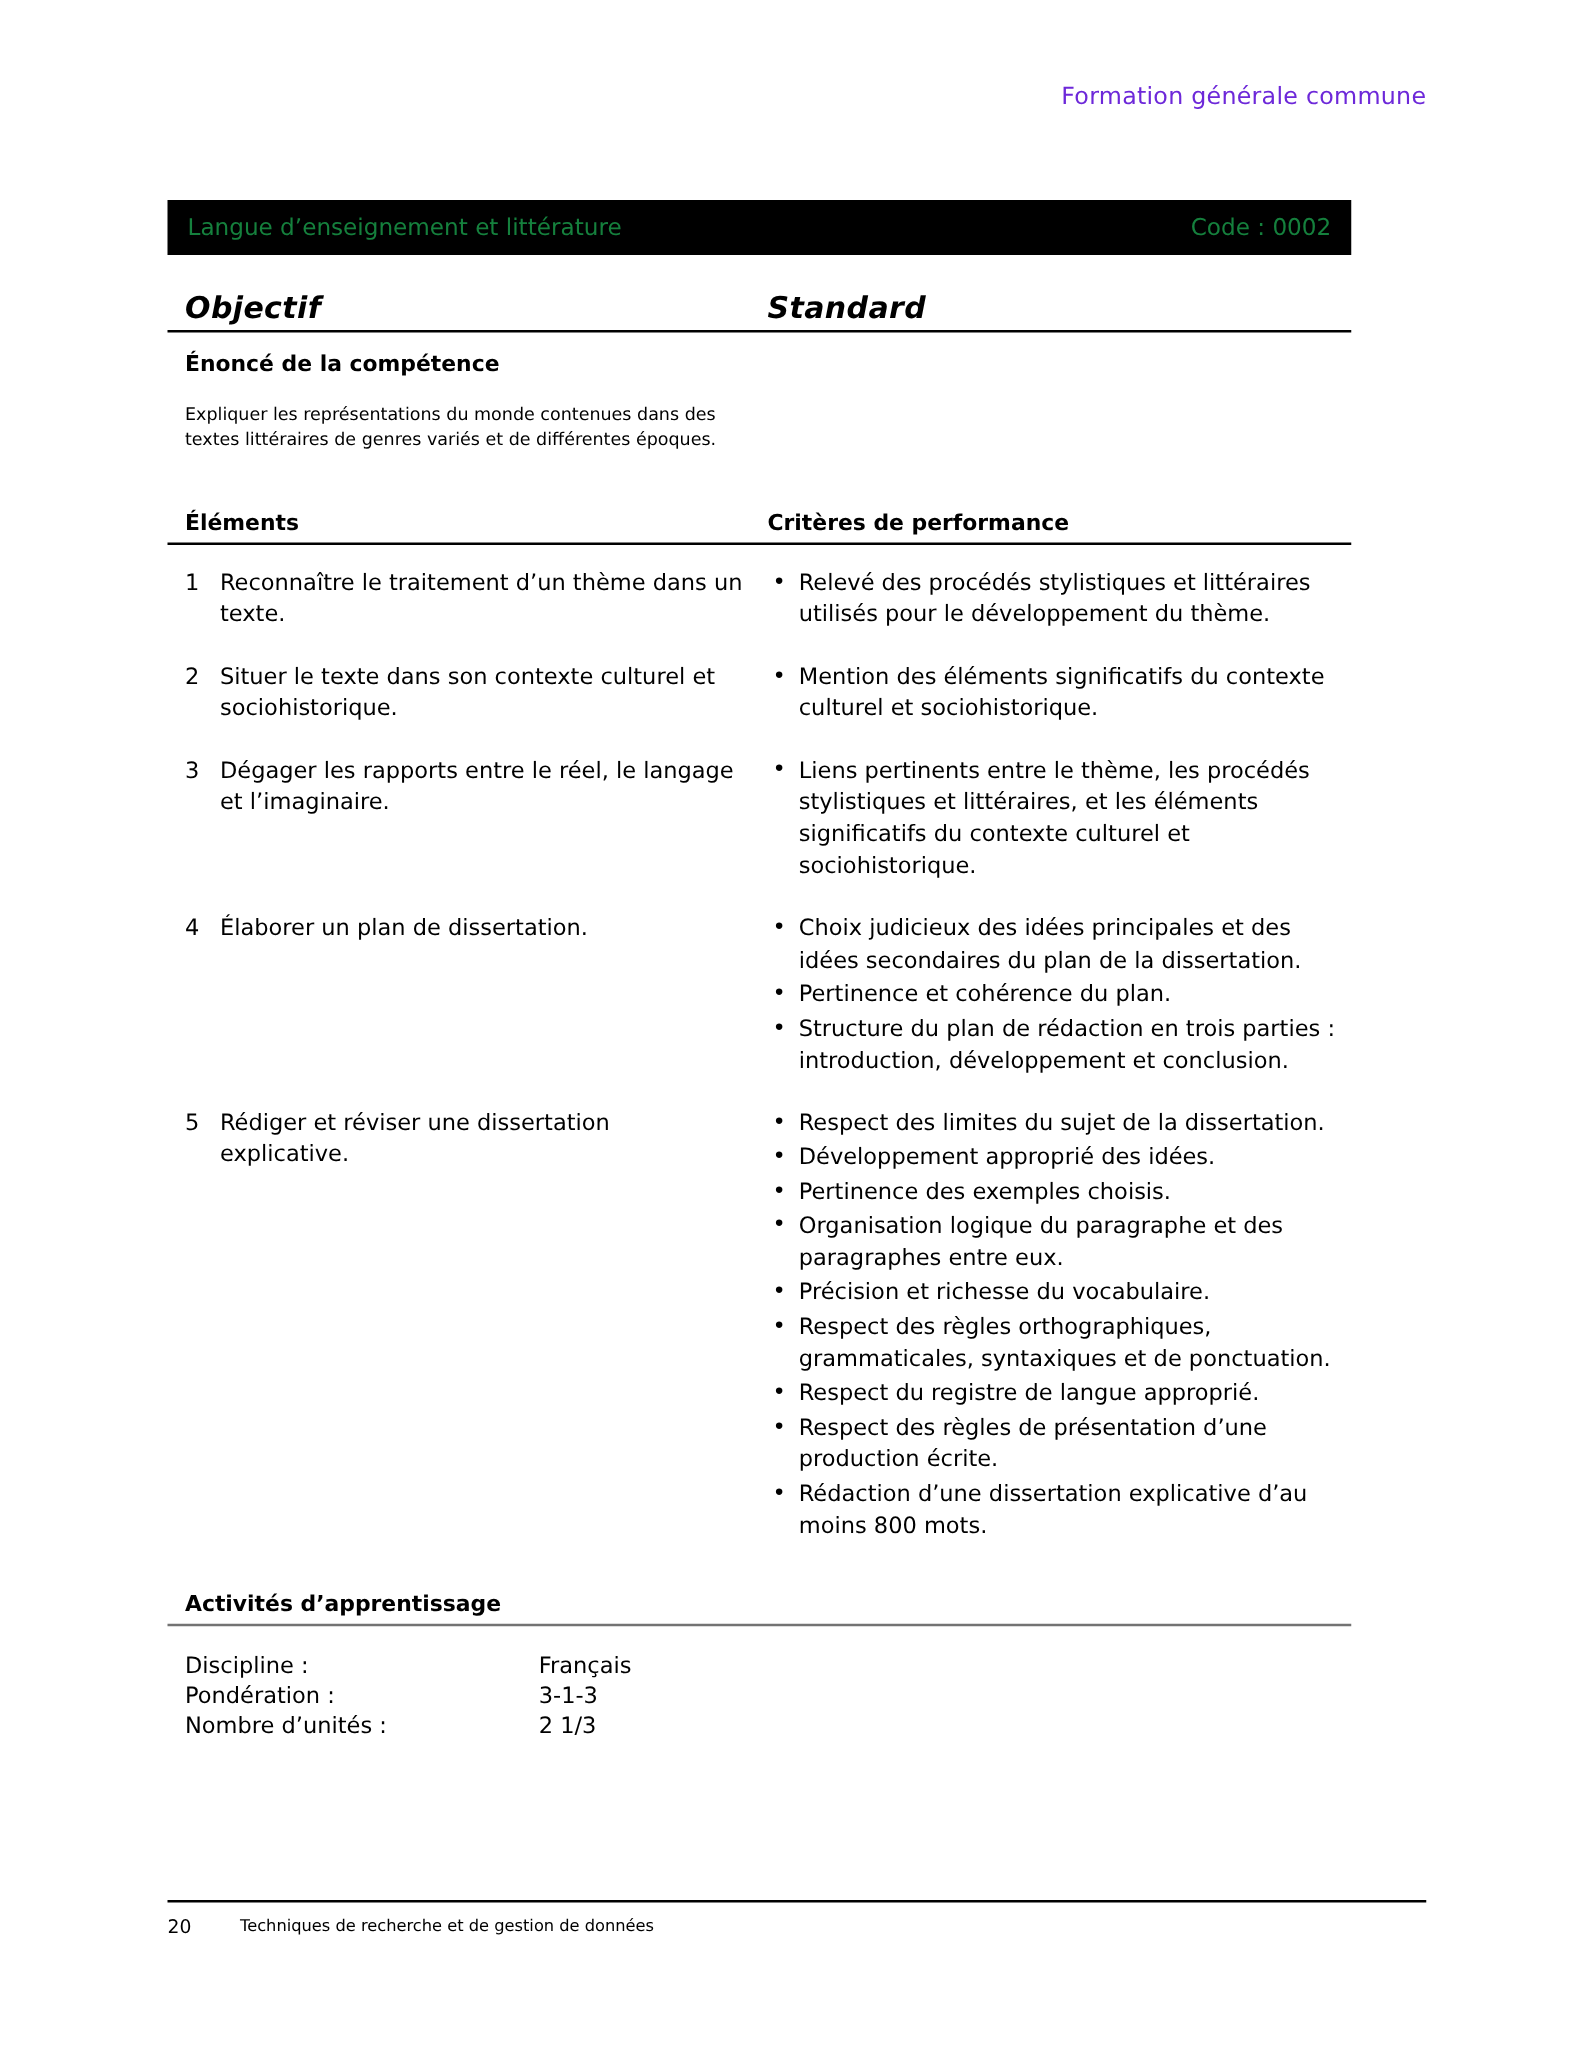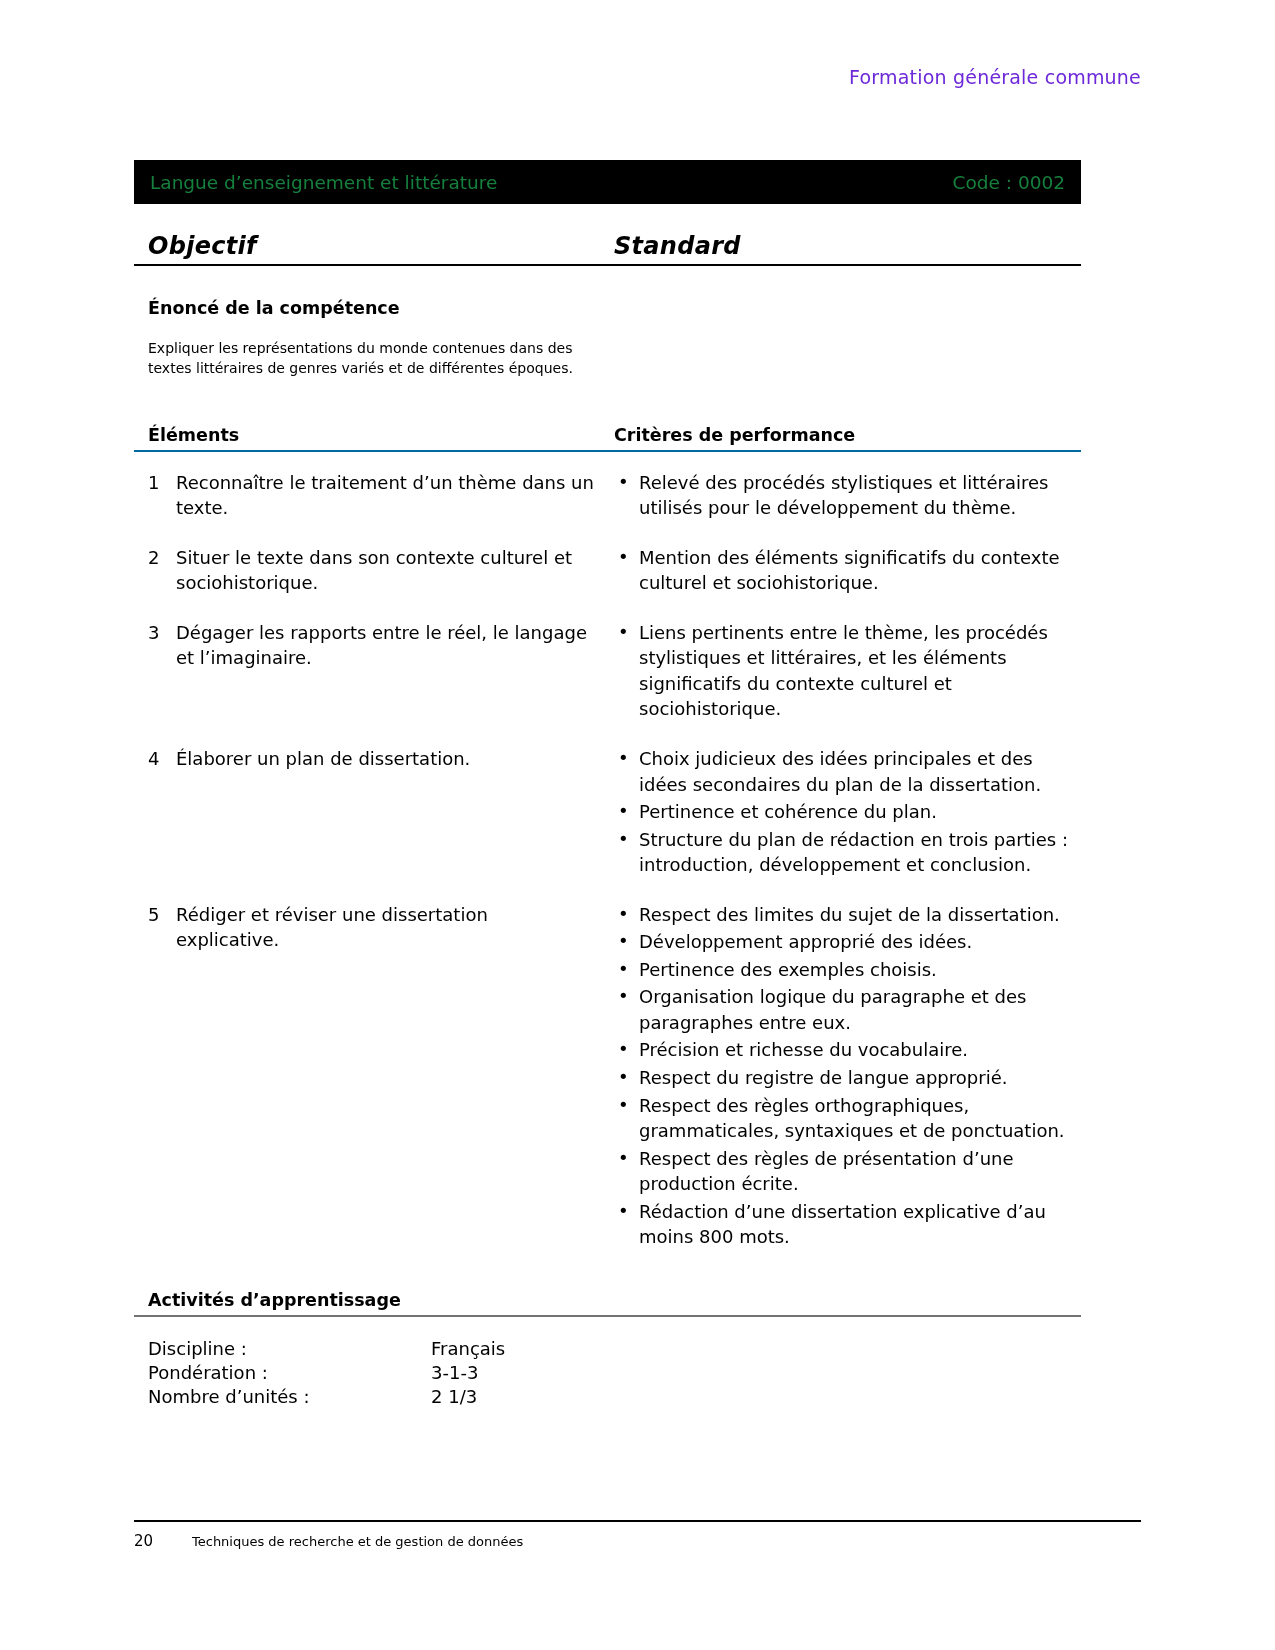--- a/index.html
+++ b/index.html
@@ -58,37 +58,37 @@
   .objstd-row .col-right {
     flex: 1;
   }
   .objstd-row span {
     font-weight: bold;
     font-style: italic;
     font-size: 24px;
     letter-spacing: 0.3px;
   }
   .section-enonce {
-    margin-top: 32px;
+    margin-top: 16px;
     padding-left: 14px;
   }
   .section-enonce .lbl {
     font-weight: bold;
     font-size: 17.5px;
   }
   .section-enonce .body {
     margin-top: 20px;
     font-size: 14px;
     line-height: 1.45;
     width: 470px;
   }
   .cols-head {
     display: flex;
     margin-top: 46px;
-    border-bottom: 2px solid #0369a1;
+    border-bottom: 2px solid #000000;
     padding-bottom: 5px;
   }
   .cols-head .col-left {
     width: 480px;
     padding-left: 14px;
     box-sizing: border-box;
   }
   .cols-head .col-right {
     flex: 1;
   }
@@ -275,22 +275,22 @@
           <div class="num">5</div>
           <div class="el-text">Rédiger et réviser une dissertation explicative.</div>
         </div>
         <div class="col-right">
           <ul class="crit">
             <li>Respect des limites du sujet de la dissertation.</li>
             <li>Développement approprié des idées.</li>
             <li>Pertinence des exemples choisis.</li>
             <li>Organisation logique du paragraphe et des paragraphes entre eux.</li>
             <li>Précision et richesse du vocabulaire.</li>
+            <li>Respect des règles orthographiques, grammaticales, syntaxiques et de ponctuation.</li>
             <li>Respect du registre de langue approprié.</li>
-            <li>Respect des règles orthographiques, grammaticales, syntaxiques et de ponctuation.</li>
             <li>Respect des règles de présentation d’une production écrite.</li>
             <li>Rédaction d’une dissertation explicative d’au moins 800 mots.</li>
           </ul>
         </div>
       </div>
 
     </div>
 
     <div class="activites-head">
       <b>Activités d’apprentissage</b>

